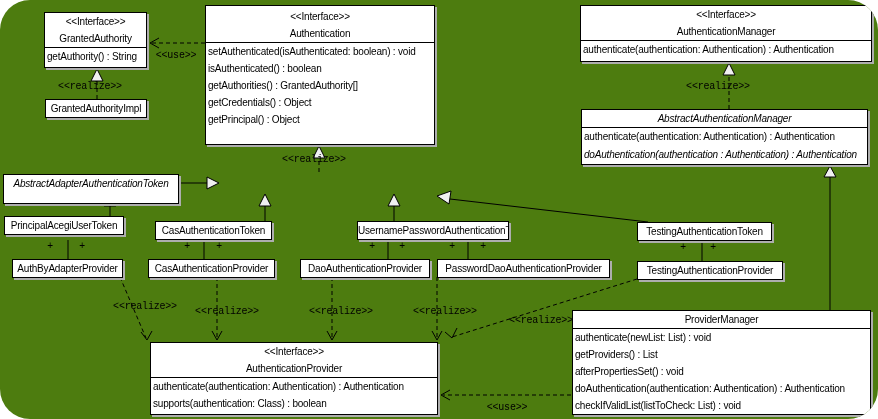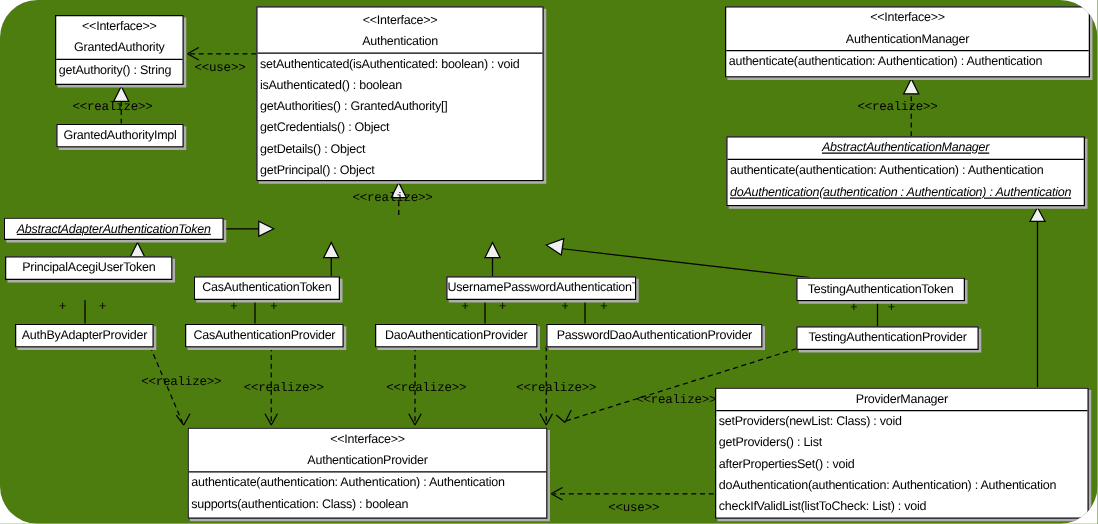--- a/index.html
+++ b/index.html
@@ -7,21 +7,21 @@
     font-family:"Liberation Sans","DejaVu Sans",sans-serif;font-size:10px;color:#000;letter-spacing:-0.2px;border-radius:30px;}
   #wires{position:absolute;left:0;top:0;width:878px;height:419px;}
   .box{position:absolute;background:#fff;border:1px solid #000;box-shadow:2px 2px 0 #aeaeae;box-sizing:border-box;}
   .hdr{text-align:center;}
   .hdr.sep{border-bottom:1px solid #000;}
   .hdr .ln{height:17px;line-height:17px;white-space:nowrap;overflow:hidden;}
   .hdr .ln1{height:17px;line-height:17px;white-space:nowrap;}
   .methods .m{height:17px;line-height:17px;padding-left:2px;white-space:nowrap;}
   .methods.tall .m{height:18px;line-height:18px;}
   .single{line-height:17px;text-align:center;white-space:nowrap;overflow:hidden;}
-  .it{font-style:italic;text-decoration:underline;}
+  .it{font-style:italic;}
   .elbl{position:absolute;transform:translateX(-50%);white-space:nowrap;font-family:Liberation Mono, monospace;}
   .plus{position:absolute;transform:translateX(-50%);width:10px;text-align:center;}
 </style>
 </head>
 <body>
 
 <div id="diagram">
 
   <svg id="wires" xmlns="http://www.w3.org/2000/svg" width="878" height="419">
 
@@ -93,21 +93,20 @@
   <div class="box" style="left:205px;top:5px;width:230px;height:140px">
     <div class="hdr sep" style="padding-top:2px">
       <div class="ln">&lt;&lt;Interface&gt;&gt;</div>
       <div class="ln">Authentication</div>
     </div>
     <div class="methods">
       <div class="m">setAuthenticated(isAuthenticated: boolean) : void</div>
       <div class="m">isAuthenticated() : boolean</div>
       <div class="m">getAuthorities() : GrantedAuthority[]</div>
       <div class="m">getCredentials() : Object</div>
-      <div class="m">getDetails() : Object</div>
       <div class="m">getPrincipal() : Object</div>
     </div>
   </div>
 
   <div class="box" style="left:580px;top:5px;width:292px;height:57px">
     <div class="hdr sep">
       <div class="ln">&lt;&lt;Interface&gt;&gt;</div>
       <div class="ln">AuthenticationManager</div>
     </div>
     <div class="methods tall">
@@ -118,26 +117,26 @@
   <div class="box" style="left:581px;top:109px;width:287px;height:56px">
     <div class="hdr sep">
       <div class="ln1 it">AbstractAuthenticationManager</div>
     </div>
     <div class="methods tall">
       <div class="m">authenticate(authentication: Authentication) : Authentication</div>
       <div class="m it">doAuthentication(authentication : Authentication) : Authentication</div>
     </div>
   </div>
 
-  <div class="box single it" style="left:3px;top:174px;width:176px;height:18px">
+  <div class="box single it" style="left:3px;top:174px;width:176px;height:30px">
     <span>AbstractAdapterAuthenticationToken</span>
   </div>
 
 
-  <div class="box single" style="left:4px;top:205px;width:134px;height:19px">
+  <div class="box single" style="left:4px;top:216px;width:120px;height:19px">
     <span>PrincipalAcegiUserToken</span>
   </div>
 
   <div class="box single" style="left:155px;top:221px;width:117px;height:19px">
     <span>CasAuthenticationToken</span>
   </div>
 
   <div class="box single" style="left:357px;top:221px;width:152px;height:19px">
     <span>UsernamePasswordAuthenticationToken</span>
   </div>
@@ -175,21 +174,21 @@
       <div class="m">authenticate(authentication: Authentication) : Authentication</div>
       <div class="m">supports(authentication: Class) : boolean</div>
     </div>
   </div>
 
   <div class="box" style="left:572px;top:310px;width:299px;height:105px">
     <div class="hdr sep">
       <div class="ln1">ProviderManager</div>
     </div>
     <div class="methods">
-      <div class="m">setProviders(newList: Class) : void</div>
+      <div class="m">authenticate(newList: List) : void</div>
       <div class="m">getProviders() : List</div>
       <div class="m">afterPropertiesSet() : void</div>
       <div class="m">doAuthentication(authentication: Authentication) : Authentication</div>
       <div class="m">checkIfValidList(listToCheck: List) : void</div>
     </div>
   </div>
 
   <div class="elbl" style="left:176px;top:50px">&lt;&lt;use&gt;&gt;</div>
   <div class="elbl" style="left:90px;top:81px">&lt;&lt;realize&gt;&gt;</div>
   <div class="elbl" style="left:314px;top:154px">&lt;&lt;realize&gt;&gt;</div>

